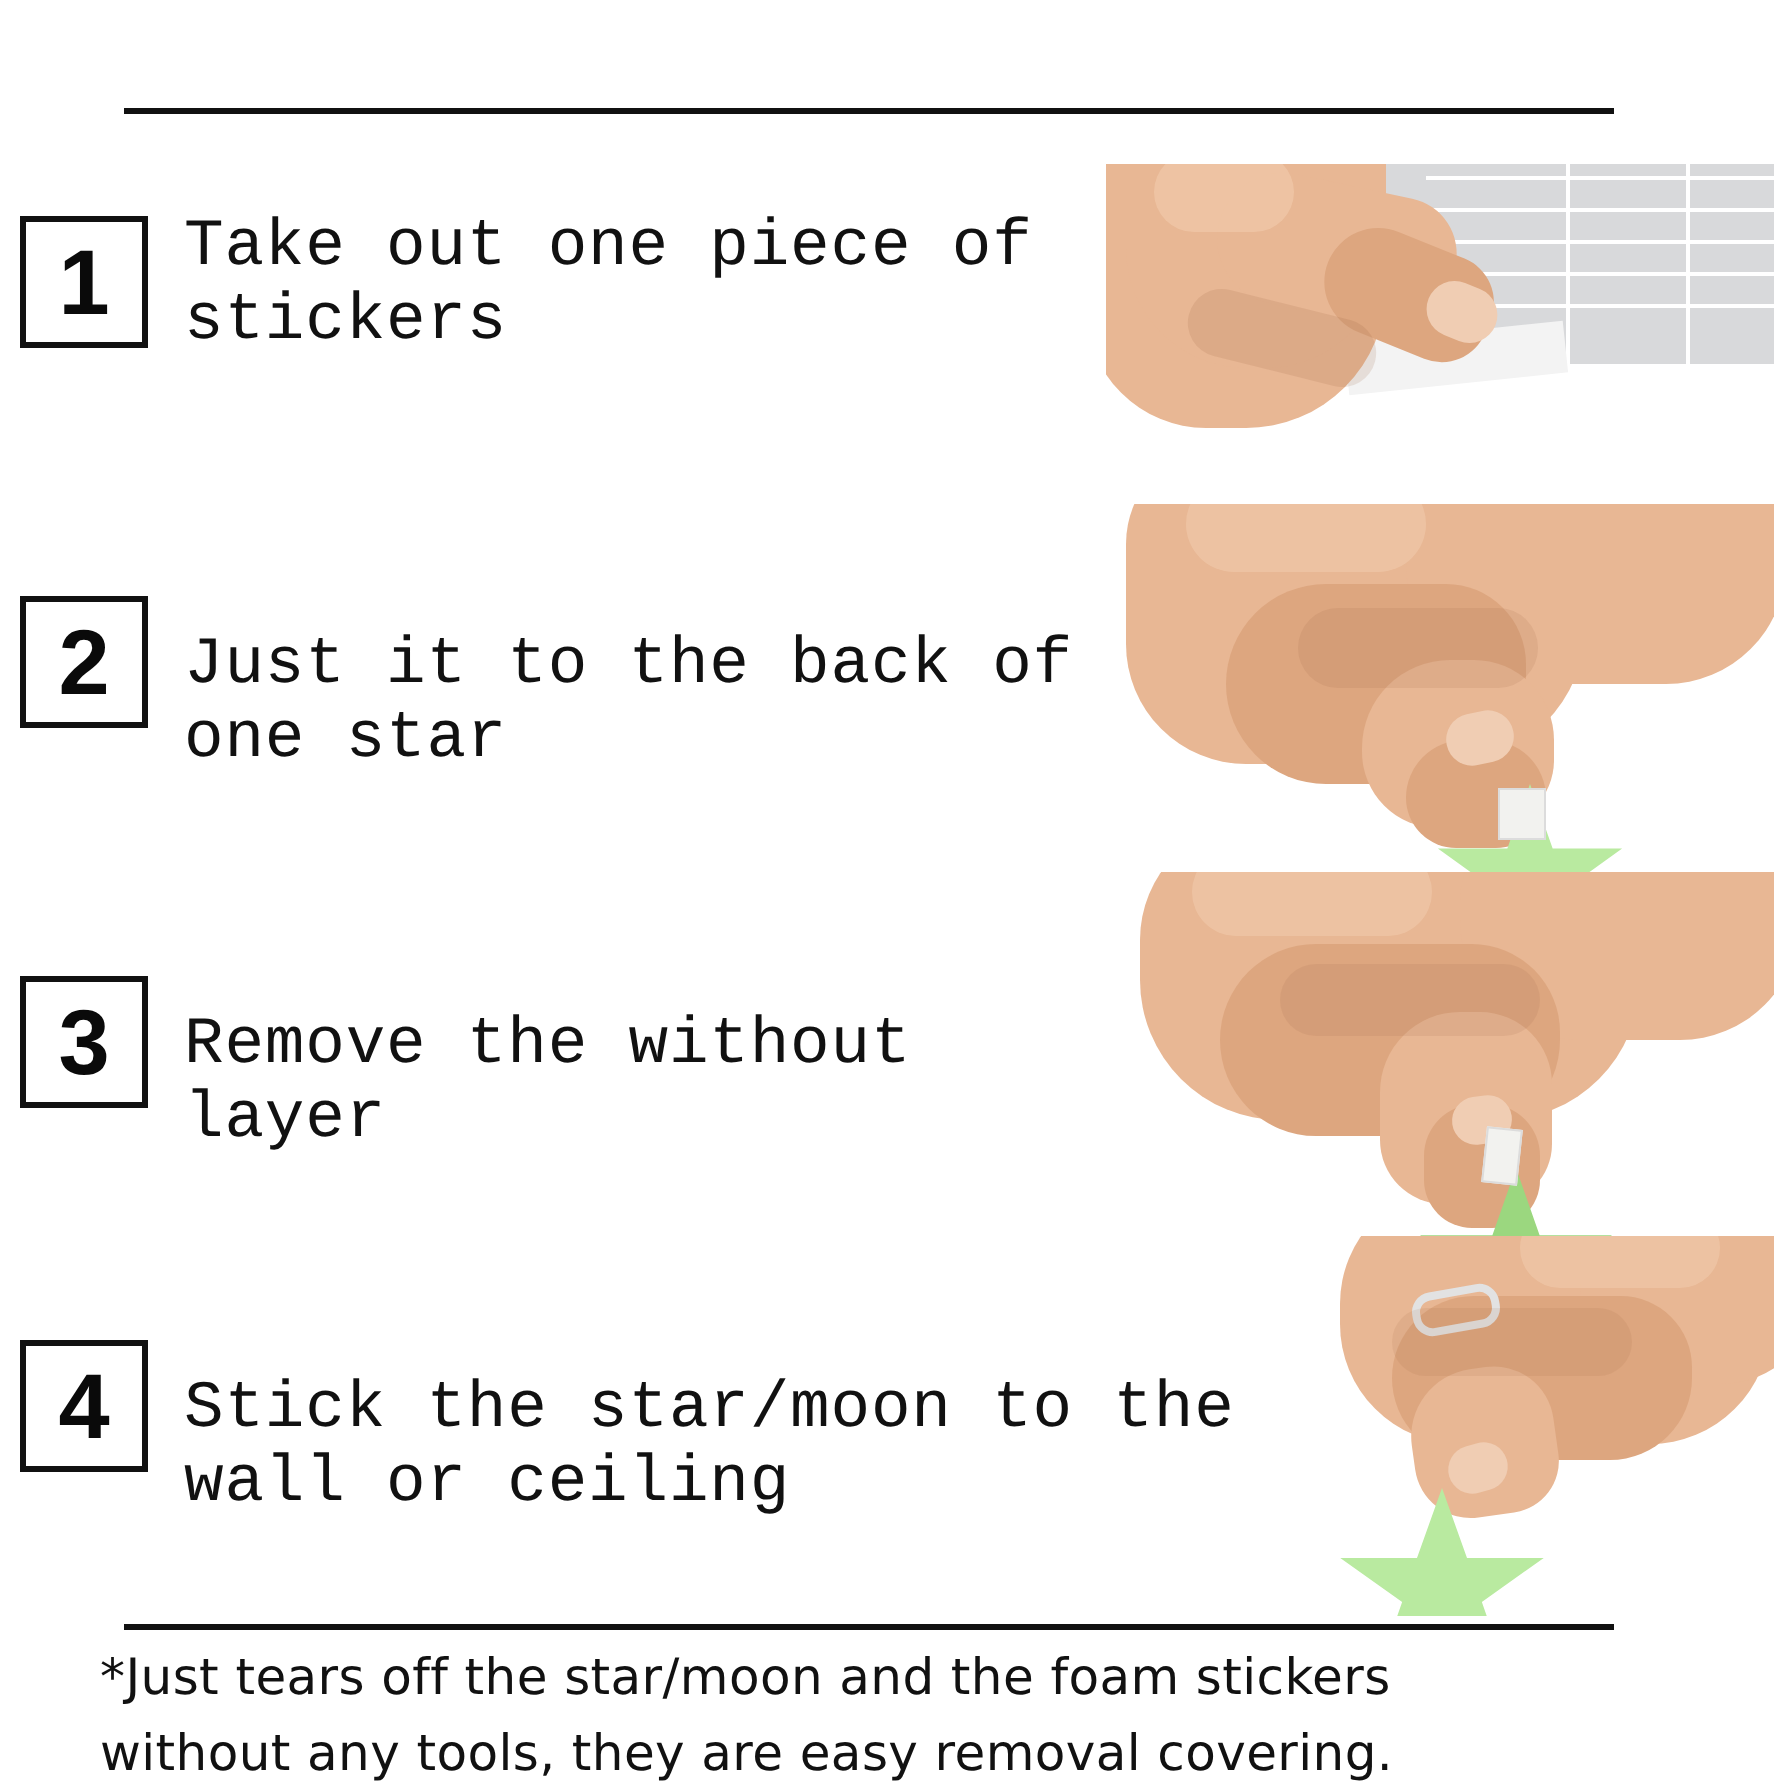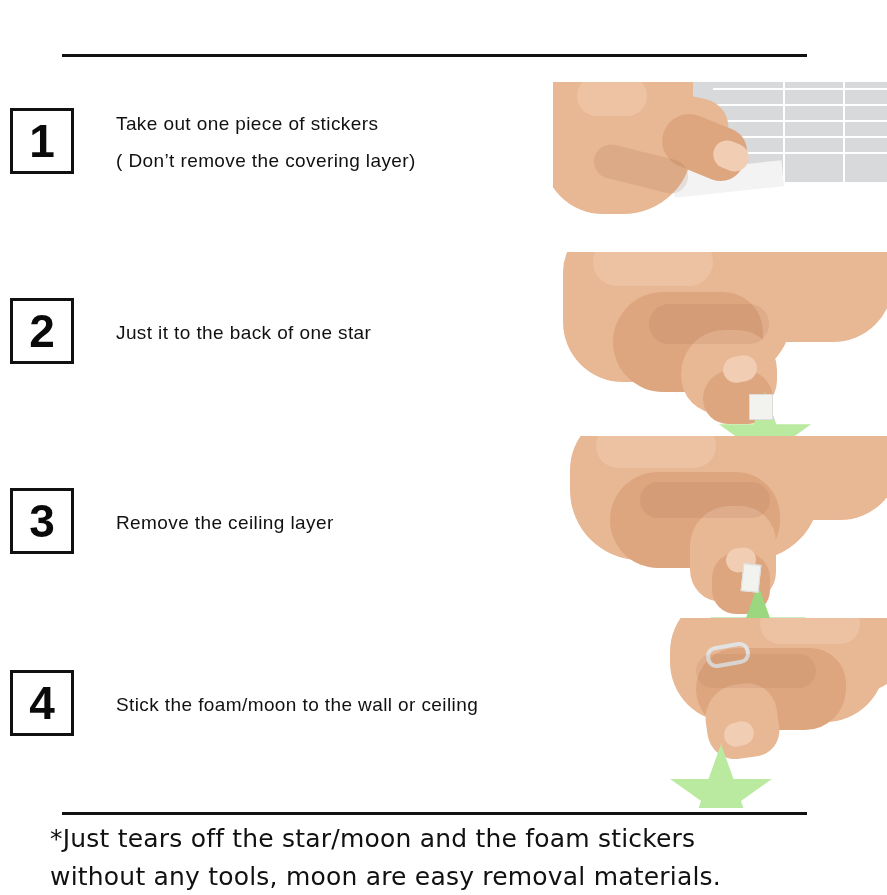--- a/index.html
+++ b/index.html
@@ -75,27 +75,26 @@
     font-size: 46px;
     font-weight: 700;
     line-height: 60px;
     text-align: center;
     color: #0a0a0a;
   }
 
   .step-text {
     position: absolute;
     left: 92px;
-    font-size: 19px;
+    font-size: 33px;
     line-height: 37px;
     color: #111111;
     letter-spacing: 0.4px;
-    font-family: Liberation Sans, sans-serif;
+    font-family: Liberation Mono, monospace;
     width: 470px;
-    margin-left: 24px;
   }
   .step-text .l2 { display: block; }
 
   
   .photo {
     position: absolute;
     overflow: hidden;
     background: #ffffff;
   }
 
@@ -145,21 +144,20 @@
 <body>
 
 <div class="page">
 
   <div class="rule-top"></div>
 
   <div class="step" style="top:100px;height:130px;">
     <div class="num-box" style="top:8px;">1</div>
     <div class="step-text" style="top:5px;">
       <span>Take out one piece of stickers</span>
-      <span class="l2">( Don’t remove the covering layer)</span>
     </div>
 
     <div class="photo" style="left:553px;top:-18px;width:334px;height:140px;">
 
       <div class="sheet" style="left:140px;top:-6px;width:210px;height:106px;"></div>
       <div class="sheet-line" style="left:160px;top:6px;width:190px;"></div>
       <div class="sheet-line" style="left:160px;top:22px;width:190px;"></div>
       <div class="sheet-line" style="left:160px;top:38px;width:190px;"></div>
       <div class="sheet-line" style="left:160px;top:54px;width:190px;"></div>
       <div class="sheet-line" style="left:160px;top:70px;width:190px;"></div>
@@ -198,21 +196,21 @@
       <div class="hl" style="left:40px;top:-14px;width:120px;height:48px;border-radius:30px;opacity:.45;"></div>
 
       <div class="star" style="left:164px;top:140px;width:96px;height:92px;"></div>
       <div class="tab" style="left:196px;top:142px;width:24px;height:26px;"></div>
     </div>
   </div>
 
   <div class="step" style="top:478px;height:150px;">
     <div class="num-box" style="top:10px;">3</div>
     <div class="step-text" style="top:26px;">
-      <span>Remove the ceiling layer</span>
+      <span>Remove the without layer</span>
     </div>
 
     <div class="photo" style="left:570px;top:-42px;width:317px;height:190px;">
       <div class="skin" style="left:0px;top:-26px;width:250px;height:150px;border-radius:60px 60px 70px 70px;"></div>
       <div class="skin" style="left:160px;top:-26px;width:170px;height:110px;border-radius:40px 30px 60px 60px;"></div>
       <div class="skin2" style="left:40px;top:36px;width:170px;height:96px;border-radius:50px 46px 50px 50px;"></div>
 
       <div class="skin" style="left:120px;top:70px;width:86px;height:96px;border-radius:40px 36px 30px 32px;"></div>
       <div class="skin2" style="left:142px;top:116px;width:58px;height:62px;border-radius:26px 26px 24px 24px;"></div>
       <div class="nail" style="left:156px;top:112px;width:30px;height:24px;border-radius:12px;transform:rotate(-8deg);"></div>
@@ -220,21 +218,21 @@
       <div class="hl" style="left:26px;top:-12px;width:120px;height:44px;border-radius:28px;opacity:.45;"></div>
 
       <div class="star-dark" style="left:138px;top:148px;width:100px;height:96px;"></div>
       <div class="tab" style="left:172px;top:128px;width:18px;height:28px;transform:rotate(6deg);"></div>
     </div>
   </div>
 
   <div class="step" style="top:660px;height:150px;">
     <div class="num-box" style="top:10px;">4</div>
     <div class="step-text" style="top:26px;width:600px;">
-      <span>Stick the foam/moon to the wall or ceiling</span>
+      <span>Stick the star/moon to the wall or ceiling</span>
     </div>
 
     <div class="photo" style="left:650px;top:-42px;width:237px;height:190px;">
       <div class="skin" style="left:20px;top:-26px;width:215px;height:130px;border-radius:60px 50px 60px 60px;"></div>
       <div class="skin" style="left:140px;top:-26px;width:120px;height:100px;border-radius:40px 20px 50px 50px;"></div>
       <div class="skin2" style="left:46px;top:30px;width:150px;height:82px;border-radius:46px 40px 46px 46px;"></div>
 
       <div style="position:absolute;left:56px;top:26px;width:44px;height:22px;border:4px solid #e2e2e2;border-radius:10px;box-sizing:border-box;transform:rotate(-10deg);"></div>
 
       <div class="skin" style="left:56px;top:66px;width:72px;height:74px;border-radius:34px 30px 26px 28px;transform:rotate(-8deg);"></div>
@@ -243,16 +241,16 @@
       <div class="hl" style="left:110px;top:-14px;width:100px;height:40px;border-radius:26px;opacity:.45;"></div>
 
       <div class="star" style="left:18px;top:126px;width:106px;height:100px;"></div>
     </div>
   </div>
 
   <div class="rule-bottom"></div>
 
   <div class="footnote">
     <span>*Just tears off the star/moon and the foam stickers</span>
-    <span class="l2">without any tools, moon are easy removal materials.</span>
+    <span class="l2">without any tools, they are easy removal covering.</span>
   </div>
 
 </div>
 
 </body></html>

